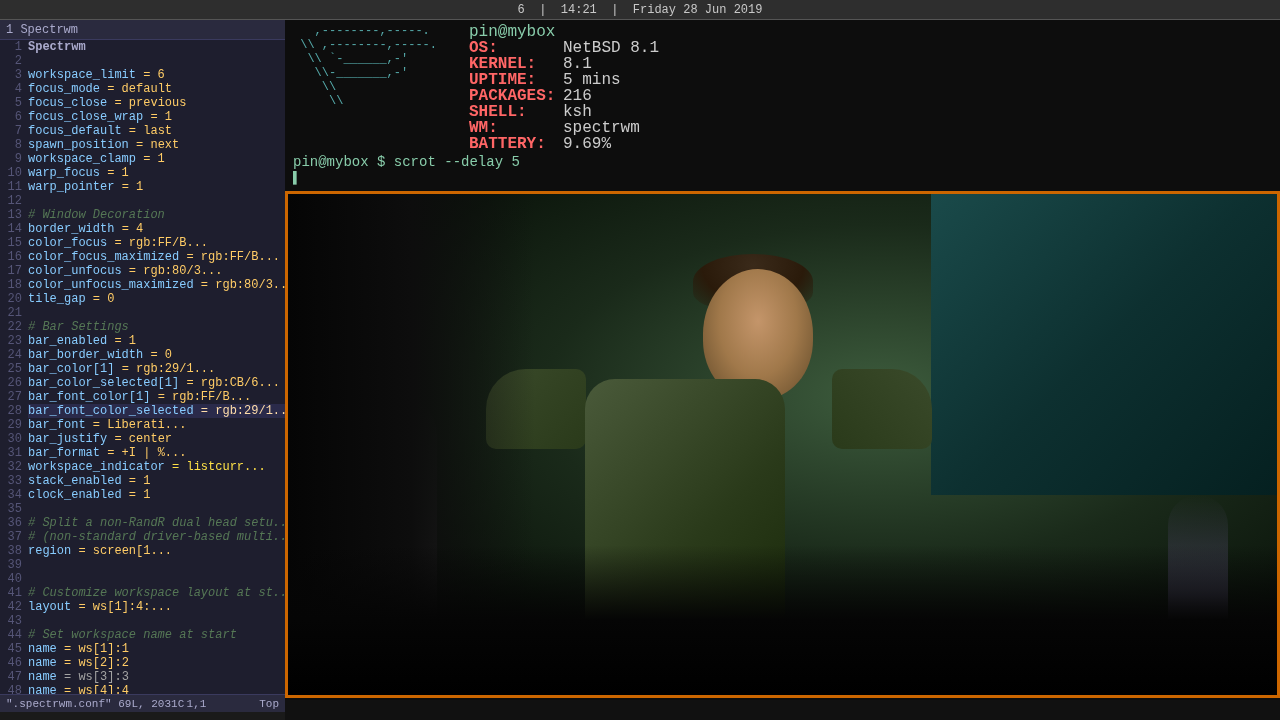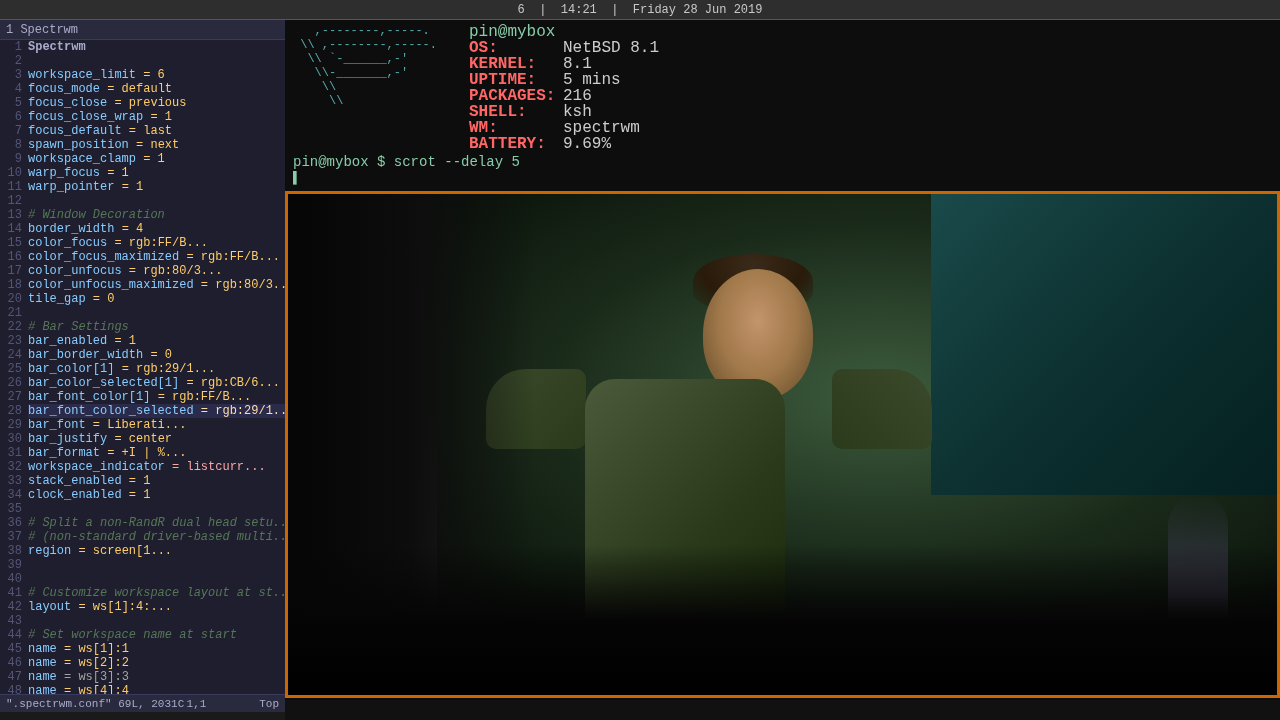--- a/index.html
+++ b/index.html
@@ -424,21 +424,21 @@
         <div class="line">
           <span class="line-num">30</span>
           <span class="line-content"><span style="color: rgb(136, 204, 255);">bar_justify              </span><span style="color: rgb(255, 204, 102);">= center</span></span>
         </div>
         <div class="line">
           <span class="line-num">31</span>
           <span class="line-content"><span style="color: rgb(136, 204, 255);">bar_format               </span><span style="color: rgb(255, 204, 102);">= +I   |  %...</span></span>
         </div>
         <div class="line">
           <span class="line-num">32</span>
-          <span class="line-content"><span style="color: rgb(136, 204, 255);">workspace_indicator      </span><span style="color: #fca5a5;">= listcurr...</span></span>
+          <span class="line-content"><span style="color: rgb(136, 204, 255);">workspace_indicator      </span><span style="color: #fde047;">= listcurr...</span></span>
         </div>
         <div class="line">
           <span class="line-num">33</span>
           <span class="line-content"><span style="color: rgb(136, 204, 255);">stack_enabled            </span><span style="color: rgb(255, 204, 102);">= 1</span></span>
         </div>
         <div class="line">
           <span class="line-num">34</span>
           <span class="line-content"><span style="color: rgb(136, 204, 255);">clock_enabled            </span><span style="color: rgb(255, 204, 102);">= 1</span></span>
         </div>
         <div class="line">

